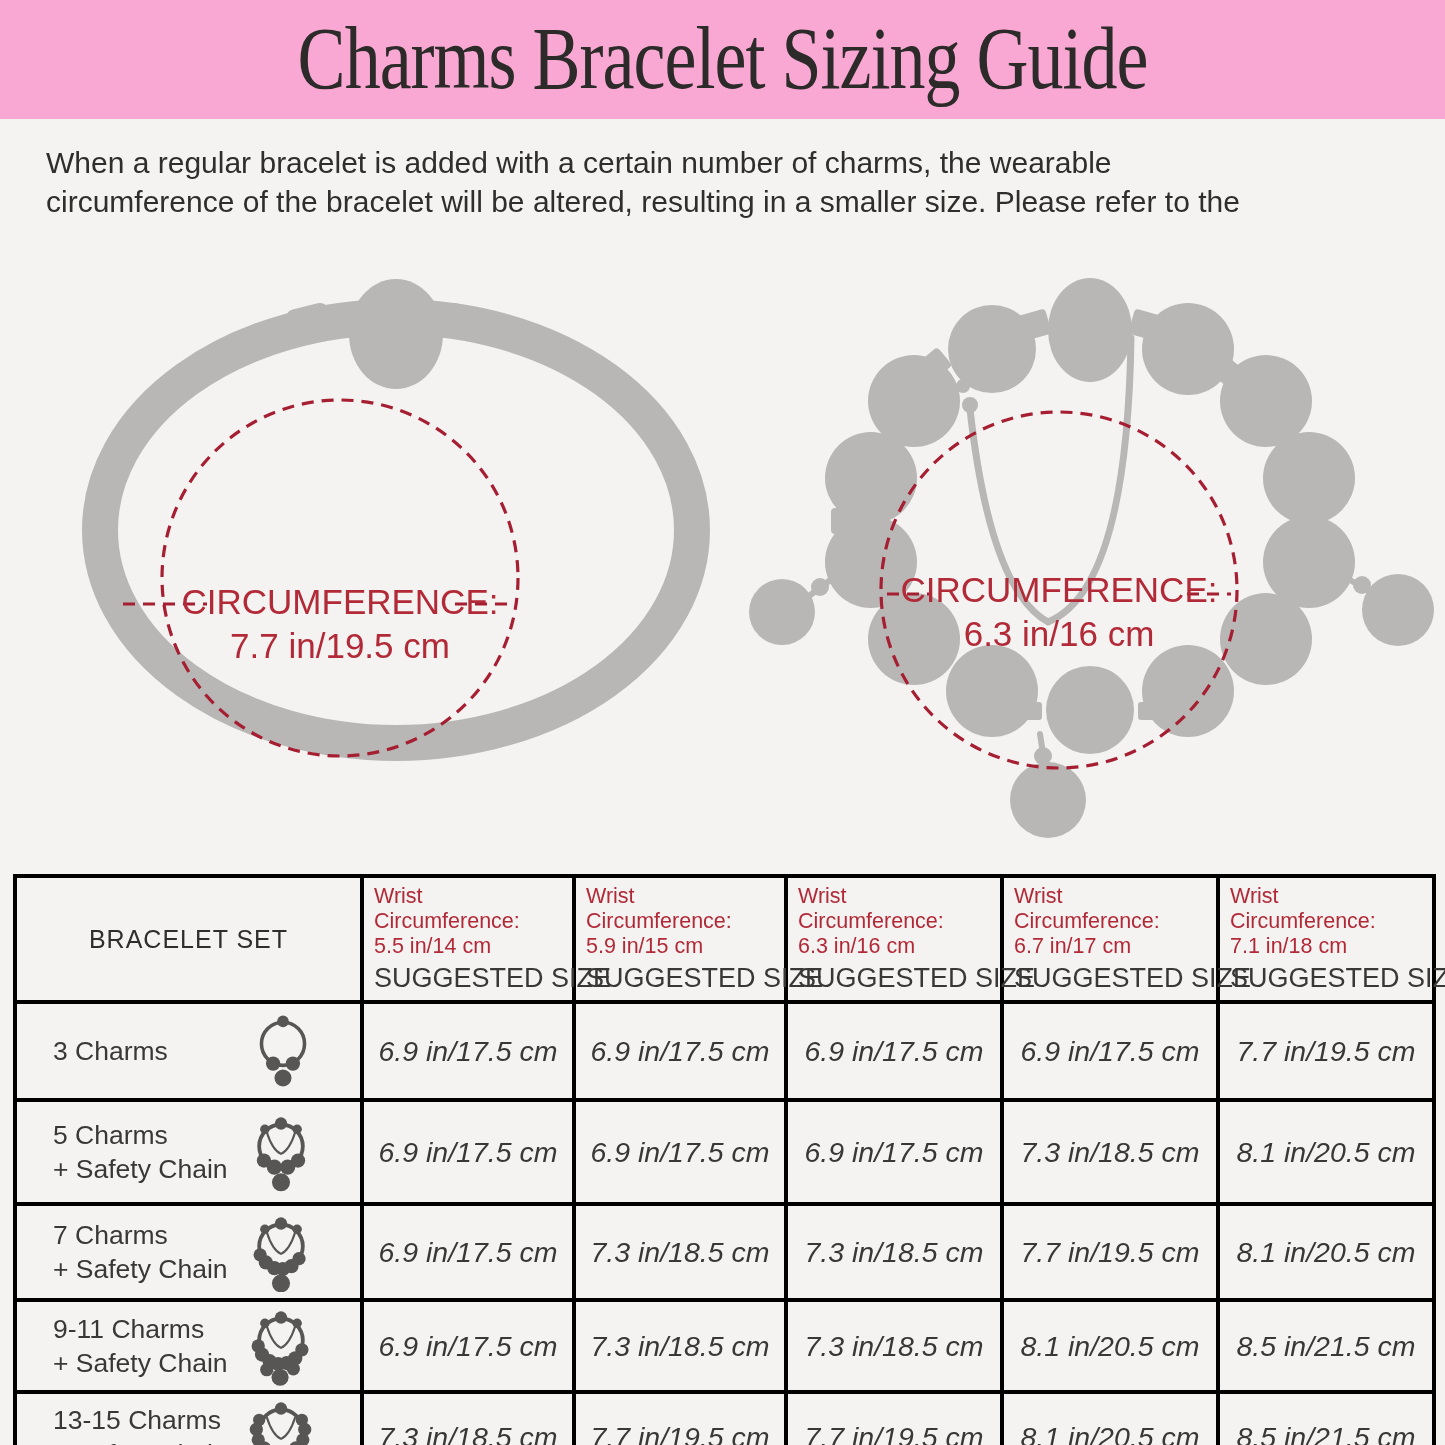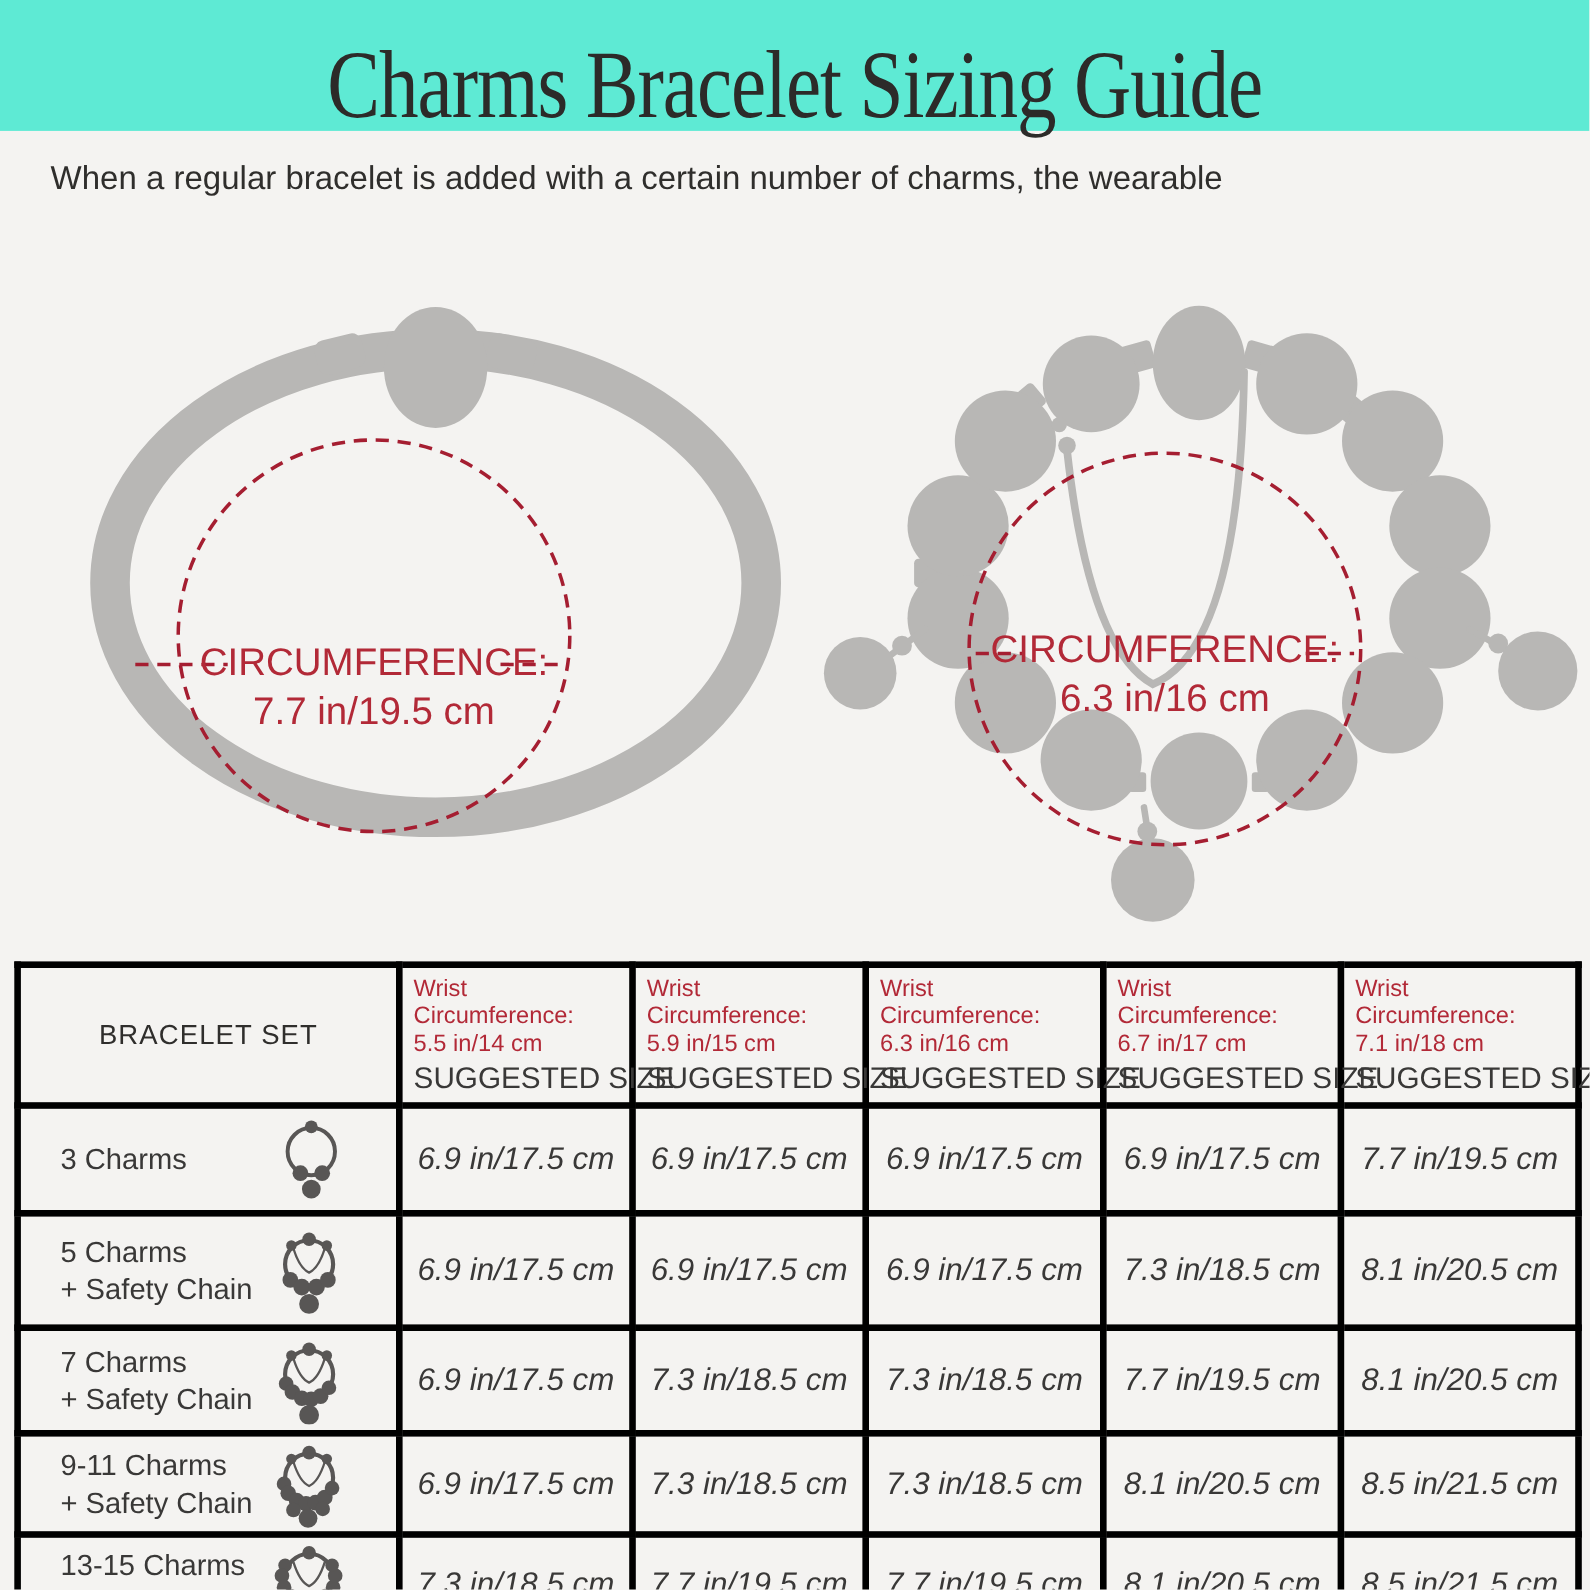--- a/index.html
+++ b/index.html
@@ -1,37 +1,37 @@
 <!DOCTYPE html>
 <html><head>
 <meta charset="utf-8">
 <style>
   * { margin:0; padding:0; box-sizing:border-box; }
   html,body { width:1445px; height:1445px; }
   body { font-family:"Liberation Sans","DejaVu Sans",sans-serif; background:#f4f3f1; position:relative; overflow:hidden; color:#2f2e2c; }
 
-  .band { position:absolute; left:0; top:0; width:1445px; height:119px; background:#5eead4;
-          display:flex; align-items:flex-end; justify-content:center; }
+  .band { position:absolute; left:0; top:0; width:1445px; height:119px; background:#f9a8d4;
+          display:flex; align-items:center; justify-content:center; }
   .band h1 { font-family:"Liberation Serif","DejaVu Serif",serif; font-weight:400; font-size:72px;
              letter-spacing:-1px; color:#2c2b29; transform:scale(1.0,1.22); transform-origin:center; white-space:nowrap; }
 
   .intro { position:absolute; left:30px; top:144px; width:1390px; font-size:30px; line-height:38.5px; color:#2f2e2c;margin-left:16px; }
 
   .fig { position:absolute; }
   .fig-left  { left:55px;  top:278px; }
   .fig-right { left:735px; top:272px; }
 
   svg text.redlabel { font-family:"Liberation Sans","DejaVu Sans",sans-serif; font-size:35px; fill:#b22937; }
   .sil  { fill:#b8b7b5; }
   .silst{ stroke:#b8b7b5; fill:none; }
   .dashc{ fill:none; stroke:#a51e31; stroke-width:3.2; stroke-dasharray:12 8; }
 
   table.size { position:absolute; left:13px; top:874px; width:1419px; border-collapse:collapse; table-layout:fixed;
                background:#f4f3f1; }
-  table.size td { border:6px solid #000000; vertical-align:middle; }
+  table.size td { border:4px solid #000000; vertical-align:middle; }
   td.setcell { text-align:center; font-size:25px; letter-spacing:1px; color:#2f2e2c; }
   td.wc-cell { vertical-align:middle; padding:6px 4px 6px 10px; }
   .wc-red { color:#b22937; font-size:21.5px; line-height:25px; }
   .wc-sug { color:#393837; font-size:27px; line-height:32px; margin-top:3px; white-space:nowrap; }
   td.val  { text-align:center; font-size:28.5px; color:#393837;font-style:italic; }
   .rowlab { display:flex; align-items:center; justify-content:space-between; padding:0 42px 0 36px; }
   .rowlab-text { font-size:26.5px; line-height:34px; color:#393837; }
   .row-icon { flex:0 0 auto; }
   .ic { fill:#585655; }
   .icring { fill:none; stroke:#585655; stroke-width:4; }
@@ -39,20 +39,21 @@
 </style>
 </head>
 <body>
 
 <div class="band">
   <h1>Charms Bracelet Sizing Guide</h1>
 </div>
 
 <div class="intro">
   <div>When a regular bracelet is added with a certain number of charms, the wearable</div>
+  <div>circumference of the bracelet will be altered, resulting in a smaller size. Please refer to the</div>
 </div>
 
 <svg class="fig fig-left" width="665" height="500" viewBox="0 0 665 500">
   <ellipse class="silst" cx="341" cy="252" rx="296" ry="213" stroke-width="36"></ellipse>
   <rect class="sil" x="232" y="28" width="44" height="32" rx="9" transform="rotate(-14 254 44)"></rect>
   <rect class="sil" x="388" y="28" width="44" height="32" rx="9" transform="rotate(14 410 44)"></rect>
   <ellipse class="sil" cx="341" cy="56" rx="47" ry="55"></ellipse>
   <circle class="dashc" cx="285" cy="300" r="178"></circle>
   <path class="dashc" d="M 68 326 H 152"></path>
   <path class="dashc" d="M 400 326 H 456"></path>

